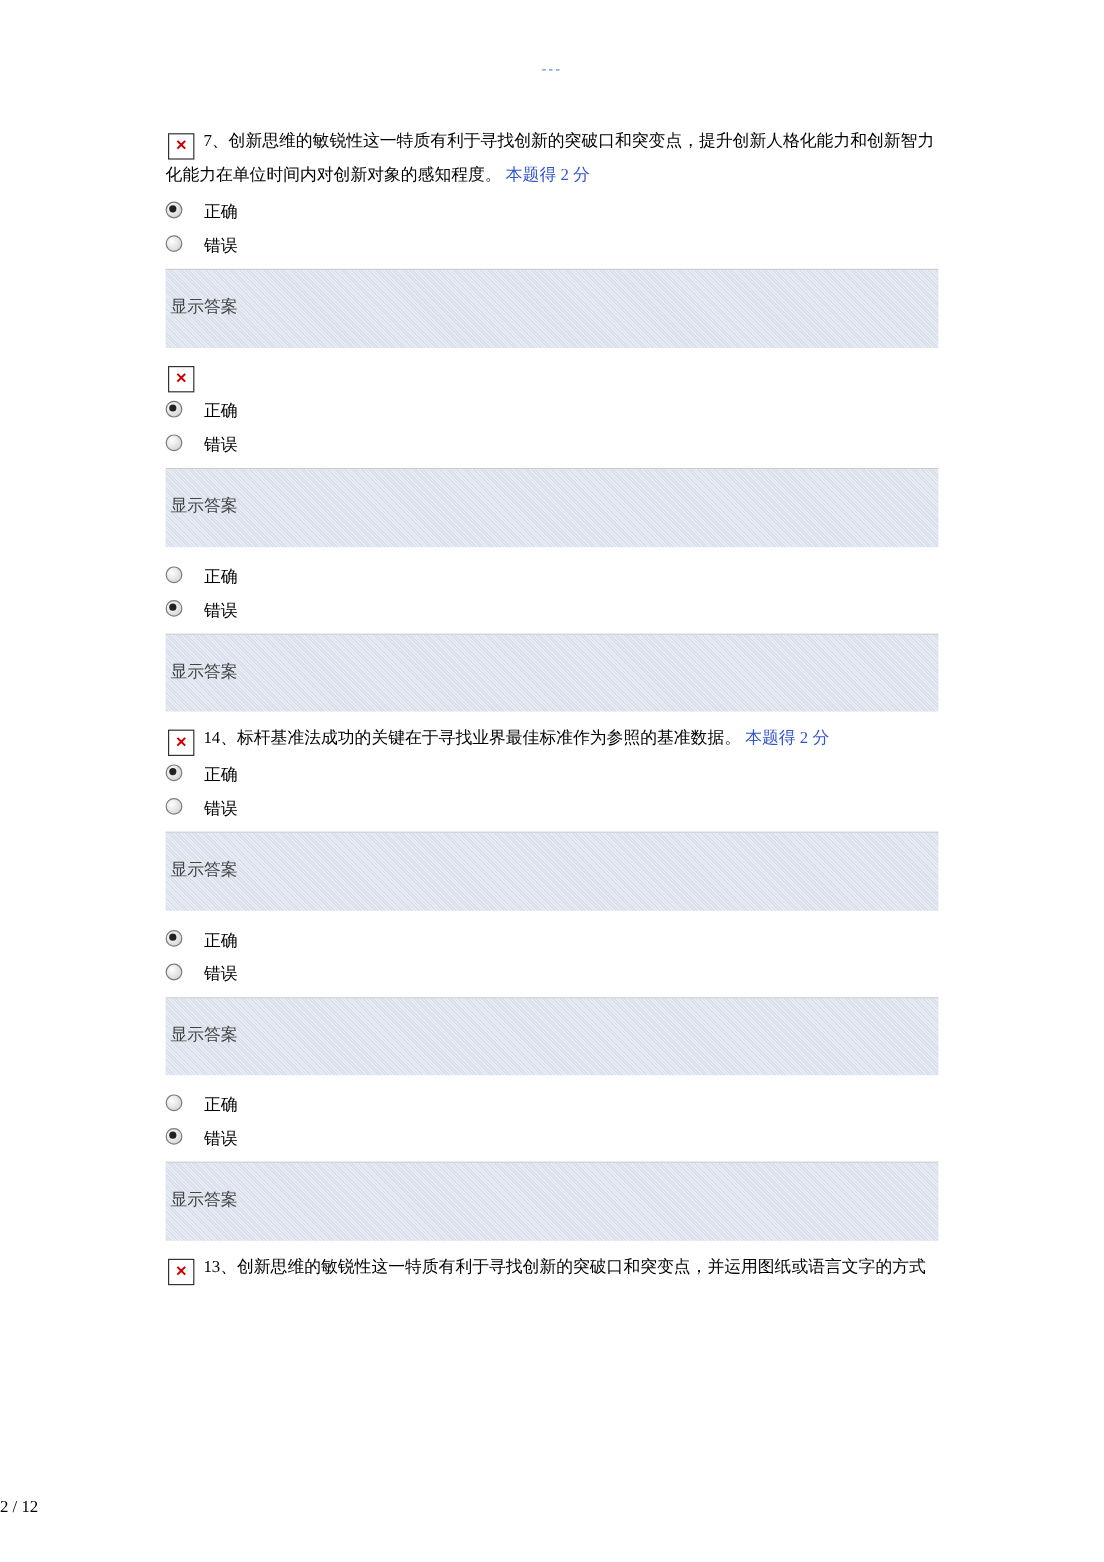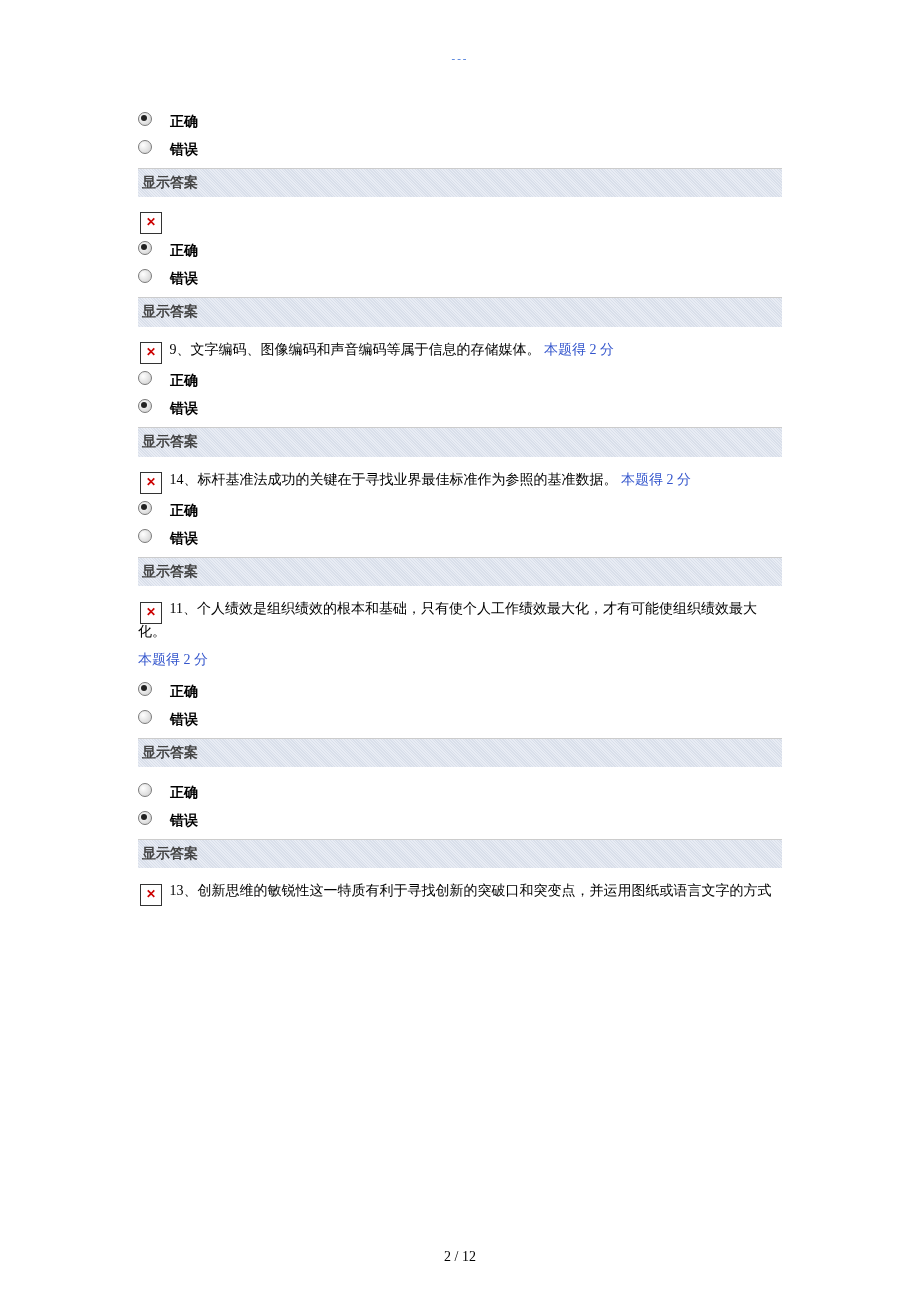--- a/index.html
+++ b/index.html
@@ -63,21 +63,20 @@
     color: #3355cc;
   }
   .options {
     margin-top: 6px;
   }
   .opt-row {
     display: flex;
     align-items: center;
     gap: 18px;
     line-height: 2.0;
-    font-weight: bold;
   }
   .radio {
     width: 12px;
     height: 12px;
     border: 1px solid #7a7a7a;
     border-radius: 50%;
     background: radial-gradient(circle at 35% 35%, #fff, #ccc);
     position: relative;
     flex-shrink: 0;
     margin-top: -6px;
@@ -93,78 +92,78 @@
     border-radius: 50%;
   }
   .show-answer {
     background: repeating-linear-gradient(
       45deg,
       #e8ecf4 0px,
       #e8ecf4 1px,
       #d9dfea 1px,
       #d9dfea 2px
     );
-    padding: 3px 4px;
+    padding: 21px 4px;
     color: #444;
     margin-top: 4px;
     border-top: 1px solid #ccc;
-    font-weight: bold;
   }
   .footer {
     position: absolute;
     bottom: 34px;
     left: 0;
     right: 0;
-    text-align: center;
+    text-align: left;
     font-size: 14px;
   }
 </style>
 </head>
 <body>
 
 <div class="page">
 
   <div class="header-dots">---</div>
 
   <div class="question-block">
-    <div class="options">
-      <div class="opt-row">
-        <span class="radio selected"></span>
-        <span>正确</span>
-      </div>
-      <div class="opt-row">
-        <span class="radio"></span>
-        <span>错误</span>
-      </div>
-    </div>
-    <div class="show-answer">显示答案</div>
-  </div>
-
-  <div class="question-block">
-    <div>
-      <span class="broken-img"></span>
-    </div>
-    <div class="options">
-      <div class="opt-row">
-        <span class="radio selected"></span>
-        <span>正确</span>
-      </div>
-      <div class="opt-row">
-        <span class="radio"></span>
-        <span>错误</span>
-      </div>
-    </div>
-    <div class="show-answer">显示答案</div>
-  </div>
-
-  <div class="question-block">
-    <div>
-      <span class="broken-img"></span>
-      <span class="q-text-line1"><span>9、</span><span>文字编码、图像编码和声音编码等属于信息的存储媒体。</span><span class="score">  本题得 2 分</span></span>
-    </div>
+    <div>
+      <span class="broken-img"></span>
+      <span class="q-text-line1"><span>7、</span><span>创新思维的敏锐性这一特质有利于寻找创新的突破口和突变点，提升创新人格化能力和创新智力</span></span>
+      <span class="q-text-rest"><span>化能力在单位时间内对创新对象的感知程度。</span><span class="score">  本题得 2 分</span></span>
+    </div>
+    <div class="options">
+      <div class="opt-row">
+        <span class="radio selected"></span>
+        <span>正确</span>
+      </div>
+      <div class="opt-row">
+        <span class="radio"></span>
+        <span>错误</span>
+      </div>
+    </div>
+    <div class="show-answer">显示答案</div>
+  </div>
+
+  <div class="question-block">
+    <div>
+      <span class="broken-img"></span>
+    </div>
+    <div class="options">
+      <div class="opt-row">
+        <span class="radio selected"></span>
+        <span>正确</span>
+      </div>
+      <div class="opt-row">
+        <span class="radio"></span>
+        <span>错误</span>
+      </div>
+    </div>
+    <div class="show-answer">显示答案</div>
+  </div>
+
+  <div class="question-block">
     <div class="options">
       <div class="opt-row">
         <span class="radio"></span>
         <span>正确</span>
       </div>
       <div class="opt-row">
         <span class="radio selected"></span>
         <span>错误</span>
       </div>
     </div>
@@ -183,25 +182,20 @@
       </div>
       <div class="opt-row">
         <span class="radio"></span>
         <span>错误</span>
       </div>
     </div>
     <div class="show-answer">显示答案</div>
   </div>
 
   <div class="question-block">
-    <div>
-      <span class="broken-img"></span>
-      <span class="q-text-line1"><span>11、</span><span>个人绩效是组织绩效的根本和基础，只有使个人工作绩效最大化，才有可能使组织绩效最大化。</span></span>
-      <span class="q-text-rest score">  本题得 2 分</span>
-    </div>
     <div class="options">
       <div class="opt-row">
         <span class="radio selected"></span>
         <span>正确</span>
       </div>
       <div class="opt-row">
         <span class="radio"></span>
         <span>错误</span>
       </div>
     </div>

